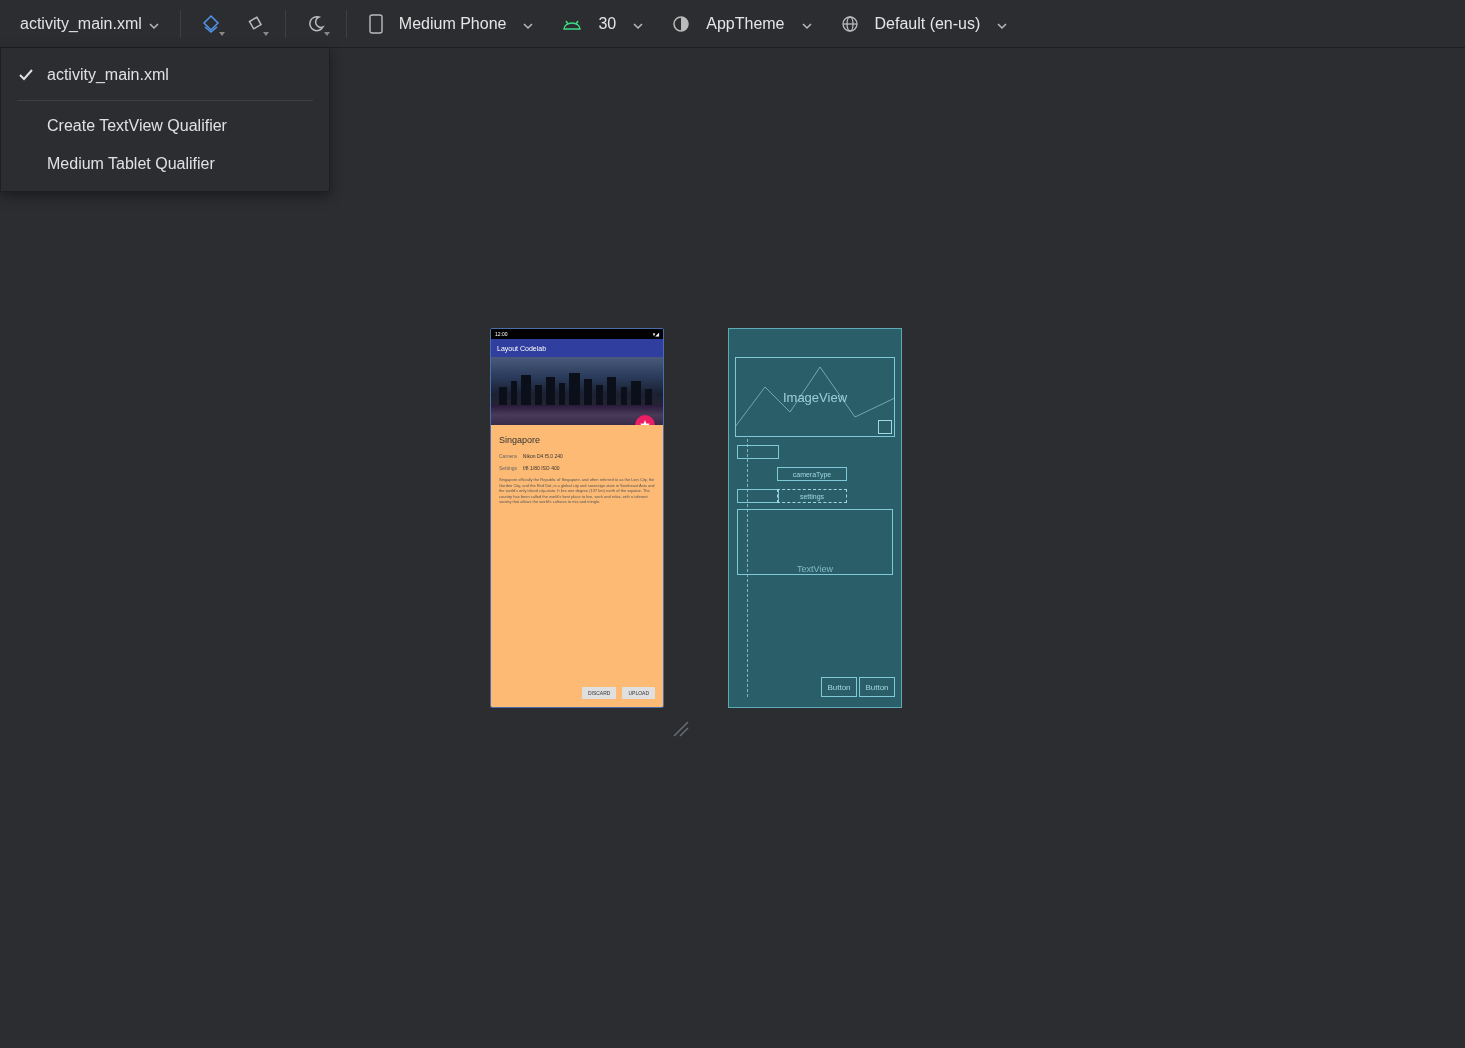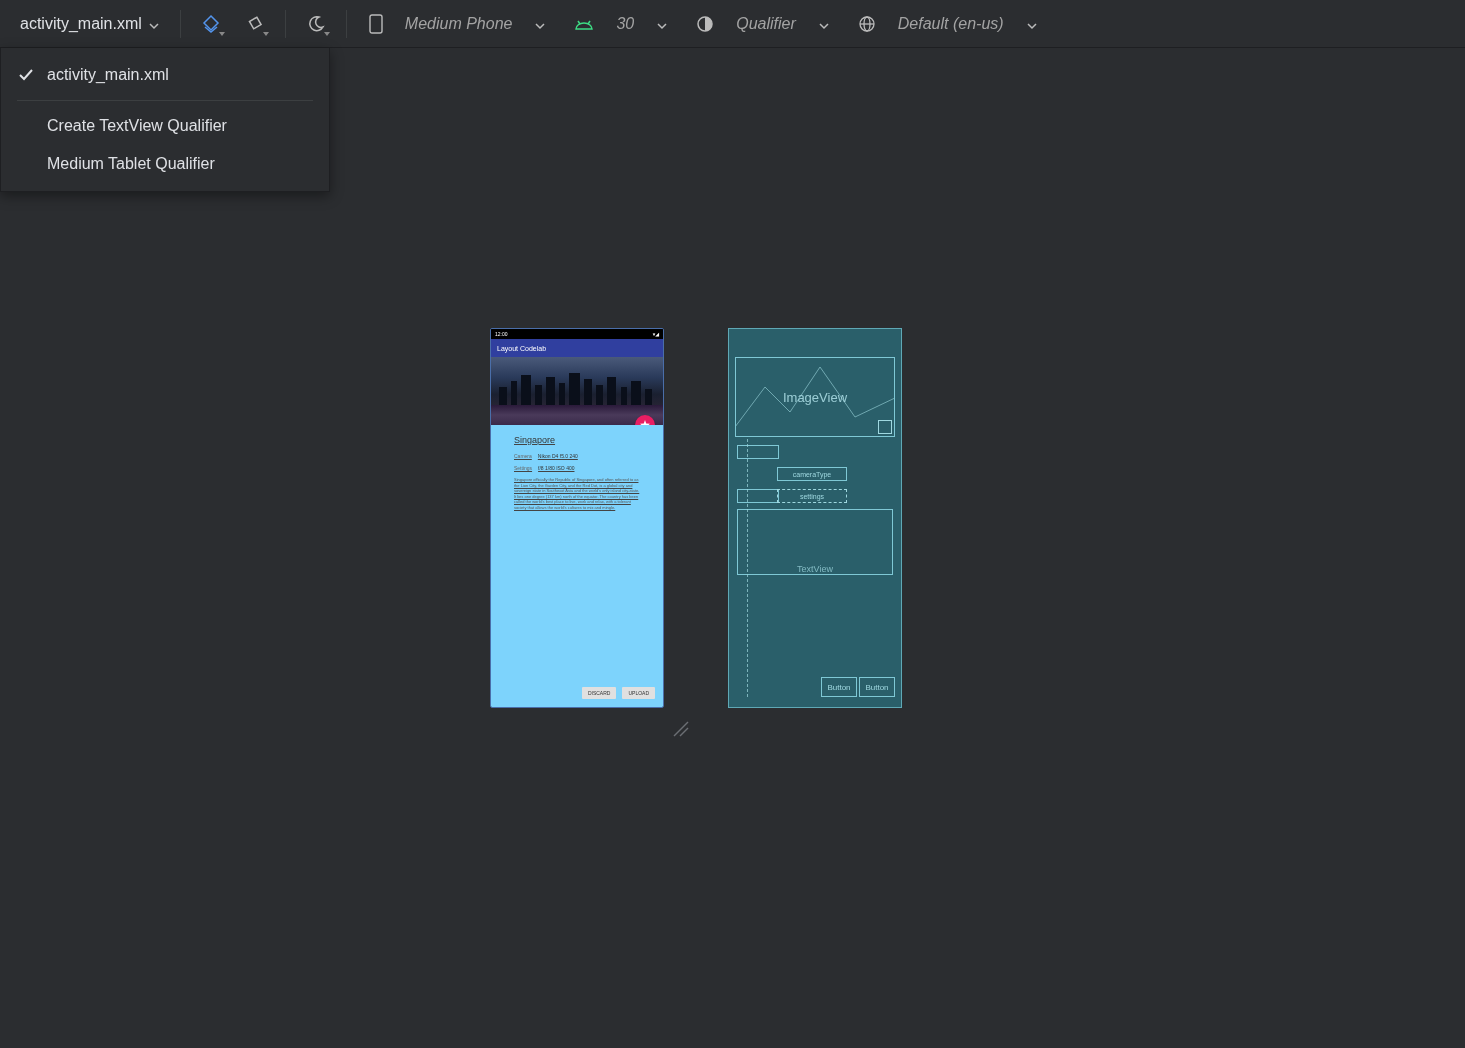--- a/index.html
+++ b/index.html
@@ -42,26 +42,25 @@
   }
   .tb-sep {
     width: 1px;
     height: 28px;
     background: #3c3f41;
     margin: 0 4px;
   }
   .tb-drop {
     display: flex;
     align-items: center;
-    gap: 22px;
+    gap: 16px;
     padding: 4px 10px;
     cursor: pointer;
-    color: #a3a3a3;
+    color: #e5e5e5;
     font-size: 16px;
-    font-style: italic;
   }
   .chev {
     width: 12px;
     height: 12px;
     display: inline-block;
   }
   .dropdown-menu {
     position: absolute;
     top: 48px;
     left: 0;
@@ -171,28 +170,27 @@
     background: #e91e63;
     border-radius: 50%;
     display: flex;
     align-items: center;
     justify-content: center;
     color: #fff;
     font-size: 10px;
     box-shadow: 0 1px 2px rgba(0,0,0,0.3);
   }
   .phone-body {
-    background: #7dd3fc;
+    background: #fdba74;
     flex: 1;
-    padding: 10px 23px;
+    padding: 10px 8px;
     height: 284px;
     color: #444;
     font-size: 6px;
     position: relative;
-    text-decoration: underline;
   }
   .ph-title {
     font-size: 9px;
     color: #333;
     margin-bottom: 8px;
   }
   .ph-row {
     display: flex;
     gap: 6px;
     margin-bottom: 6px;
@@ -350,21 +348,21 @@
           <path d="M2 4 L6 8 L10 4" stroke="#bbbbbb" stroke-width="1.5" fill="none"></path>
         </svg>
     </span>
   </div>
 
   <div class="tb-drop">
     <svg width="18" height="18" viewBox="0 0 18 18">
       <circle cx="9" cy="9" r="7" stroke="#bbbbbb" stroke-width="1.5" fill="none"></circle>
       <path d="M9 2 A7 7 0 0 1 9 16 Z" fill="#bbbbbb"></path>
     </svg>
-    <span>Qualifier</span>
+    <span>AppTheme</span>
     <span class="chev">
       <svg viewBox="0 0 12 12" width="12" height="12">
           <path d="M2 4 L6 8 L10 4" stroke="#bbbbbb" stroke-width="1.5" fill="none"></path>
         </svg>
     </span>
   </div>
 
   <div class="tb-drop">
     <svg width="18" height="18" viewBox="0 0 18 18">
       <circle cx="9" cy="9" r="7" stroke="#bbbbbb" stroke-width="1.3" fill="none"></circle>

